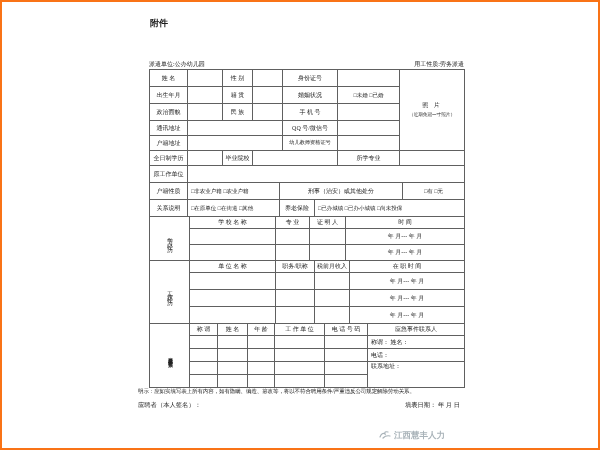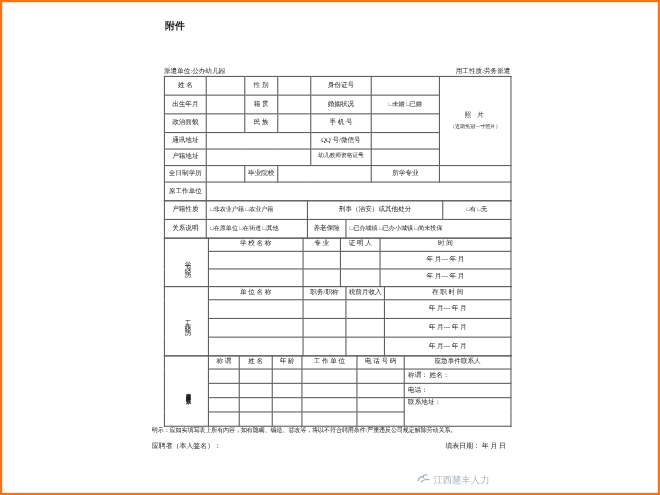--- a/index.html
+++ b/index.html
@@ -49,21 +49,21 @@
     position:absolute; left:136px; top:386px; width:334px;
     font-size:5.5px; letter-spacing:-0.1px; white-space:nowrap;
   }
   .sigrow {
     position:absolute; left:136px; top:399px; width:322px;
     display:flex; justify-content:space-between; font-size:6.3px;
   }
   .footer {
     position:absolute; left:377px; top:428px;
     display:flex; align-items:center; gap:3px;
-    color:#a9b3b9; font-size:8.5px; font-family:"DejaVu Sans", sans-serif;
+    color:#a9b3b9; font-size:8.5px; font-family:"DejaVu Sans", sans-serif;font-weight:bold;
   }
 </style>
 </head>
 <body>
 
 <div class="page">
 
   <div class="attachment">附件</div>
 
   <div class="subrow">

